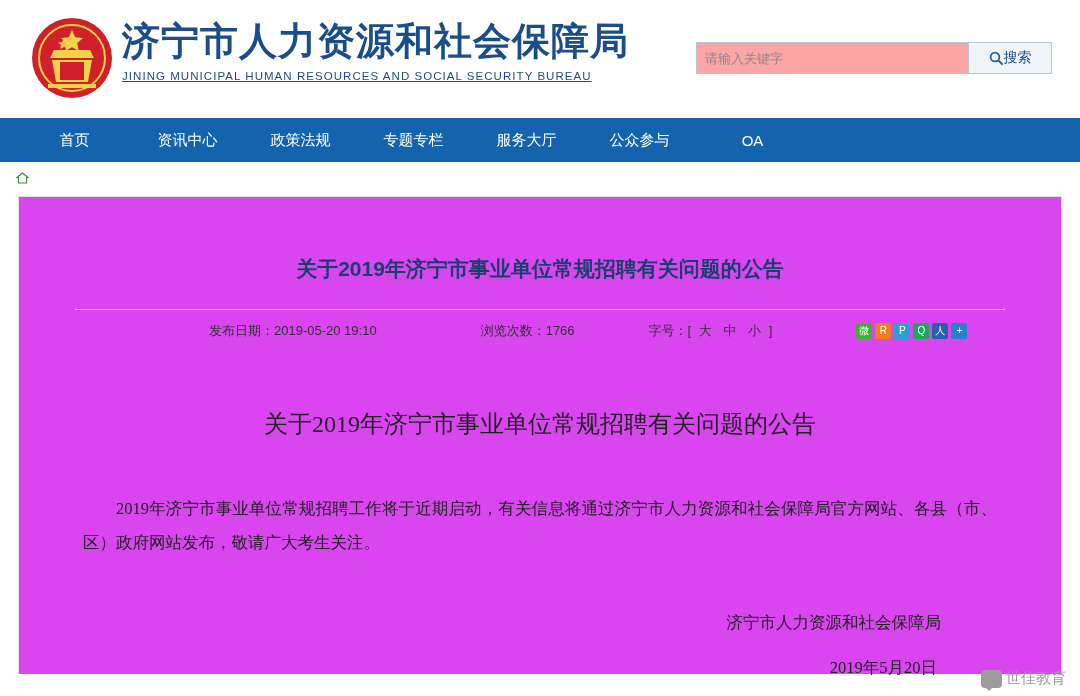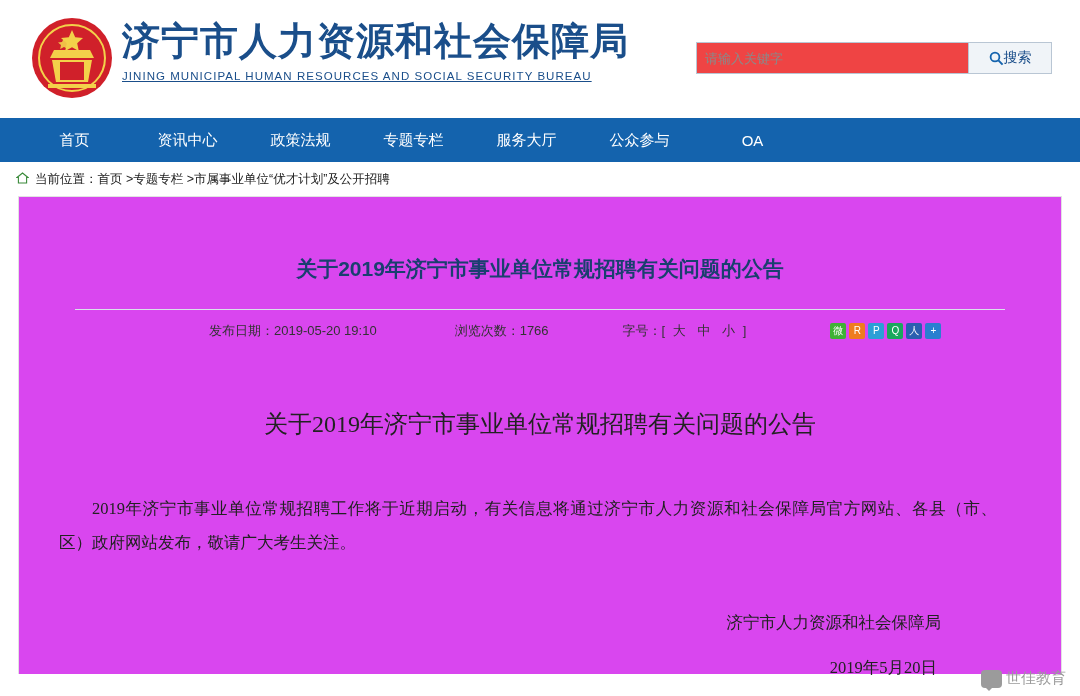--- a/index.html
+++ b/index.html
@@ -50,21 +50,21 @@
   }
   .search-input {
     width: 272px;
     height: 32px;
     border: 1px solid #b9c6d4;
     border-right: none;
     padding: 0 8px;
     font-size: 13px;
     color: #333;
     outline: none;
-    background: #ef4444;
+    background: #fca5a5;
     font-family: "Liberation Sans", sans-serif;
   }
   .search-input::placeholder { color: #8a8a8a; }
   .search-btn {
     width: 84px;
     height: 32px;
     background: #f0f4f8;
     border: 1px solid #b9c6d4;
     color: #1a4e8a;
     font-size: 14px;
@@ -130,21 +130,21 @@
     border-top: 1px solid #d9e2ea;
   }
   .meta {
     display: flex;
     align-items: center;
     font-size: 13px;
     color: #333;
     padding: 12px 56px 0 56px;
   }
   .meta-date { margin-left: 134px; }
-  .meta-views { margin-left: 78px; }
+  .meta-views { margin-left: 104px; }
   .meta-font { margin-left: 74px; }
   .meta-font .sz { margin: 0 4px; cursor: pointer; }
   .share-icons {
     margin-left: 84px;
     display: flex;
     gap: 3px;
   }
   .share {
     width: 16px; height: 16px;
     border-radius: 2px;
@@ -156,21 +156,21 @@
   }
 
   .body-title {
     text-align: center;
     font-size: 24px;
     color: #222;
     margin-top: 68px;
     font-family: "Liberation Serif", serif;
   }
   .body-para {
-    margin: 52px 64px 0 40px;
+    margin: 52px 64px 0 64px;
     font-size: 16.5px;
     line-height: 34px;
     color: #222;
     text-indent: 2em;
     text-align: justify;
     font-family: "Liberation Serif", serif;
   }
   .sign {
     margin-top: 46px;
     padding-right: 120px;
@@ -258,21 +258,20 @@
       <div class="nav-item">OA</div>
     </div>
   </div>
 
   <div class="breadcrumb">
     <span class="home-icon">
       <svg width="13" height="12" viewBox="0 0 13 12">
         <path d="M6.5 1 L12 5.5 H10.6 V11 H2.4 V5.5 H1 Z" fill="none" stroke="#3a8a3a" stroke-width="1.1"></path>
       </svg>
     </span>
-    <span class="breadcrumb-text">当前位置：首页 &gt;专题专栏 &gt;市属事业单位“优才计划”及公开招聘</span>
   </div>
 
   <div class="card">
 
     <div class="doc-title">关于2019年济宁市事业单位常规招聘有关问题的公告</div>
 
     <div class="meta-sep"></div>
 
     <div class="meta">
       <span class="meta-date">发布日期：2019-05-20 19:10</span>

